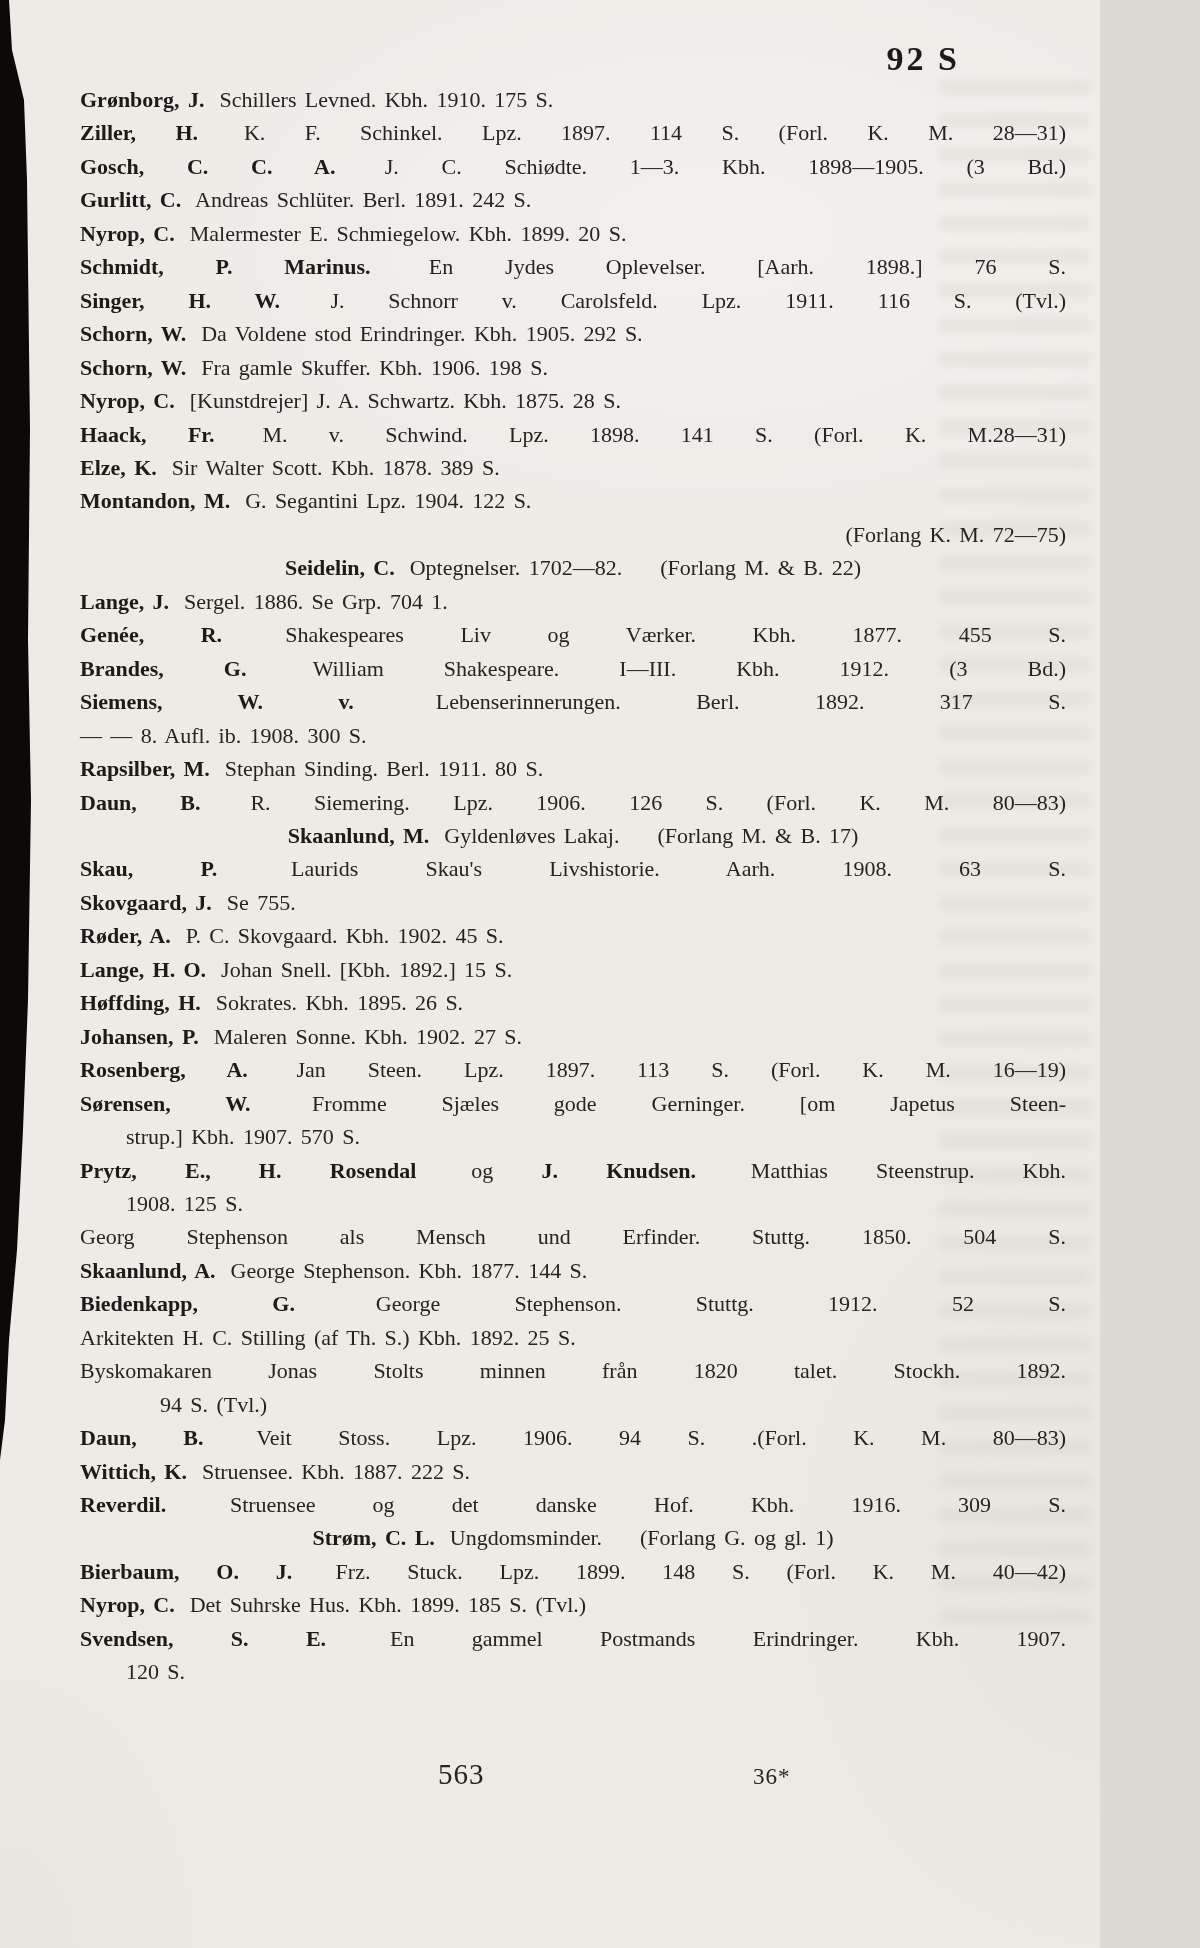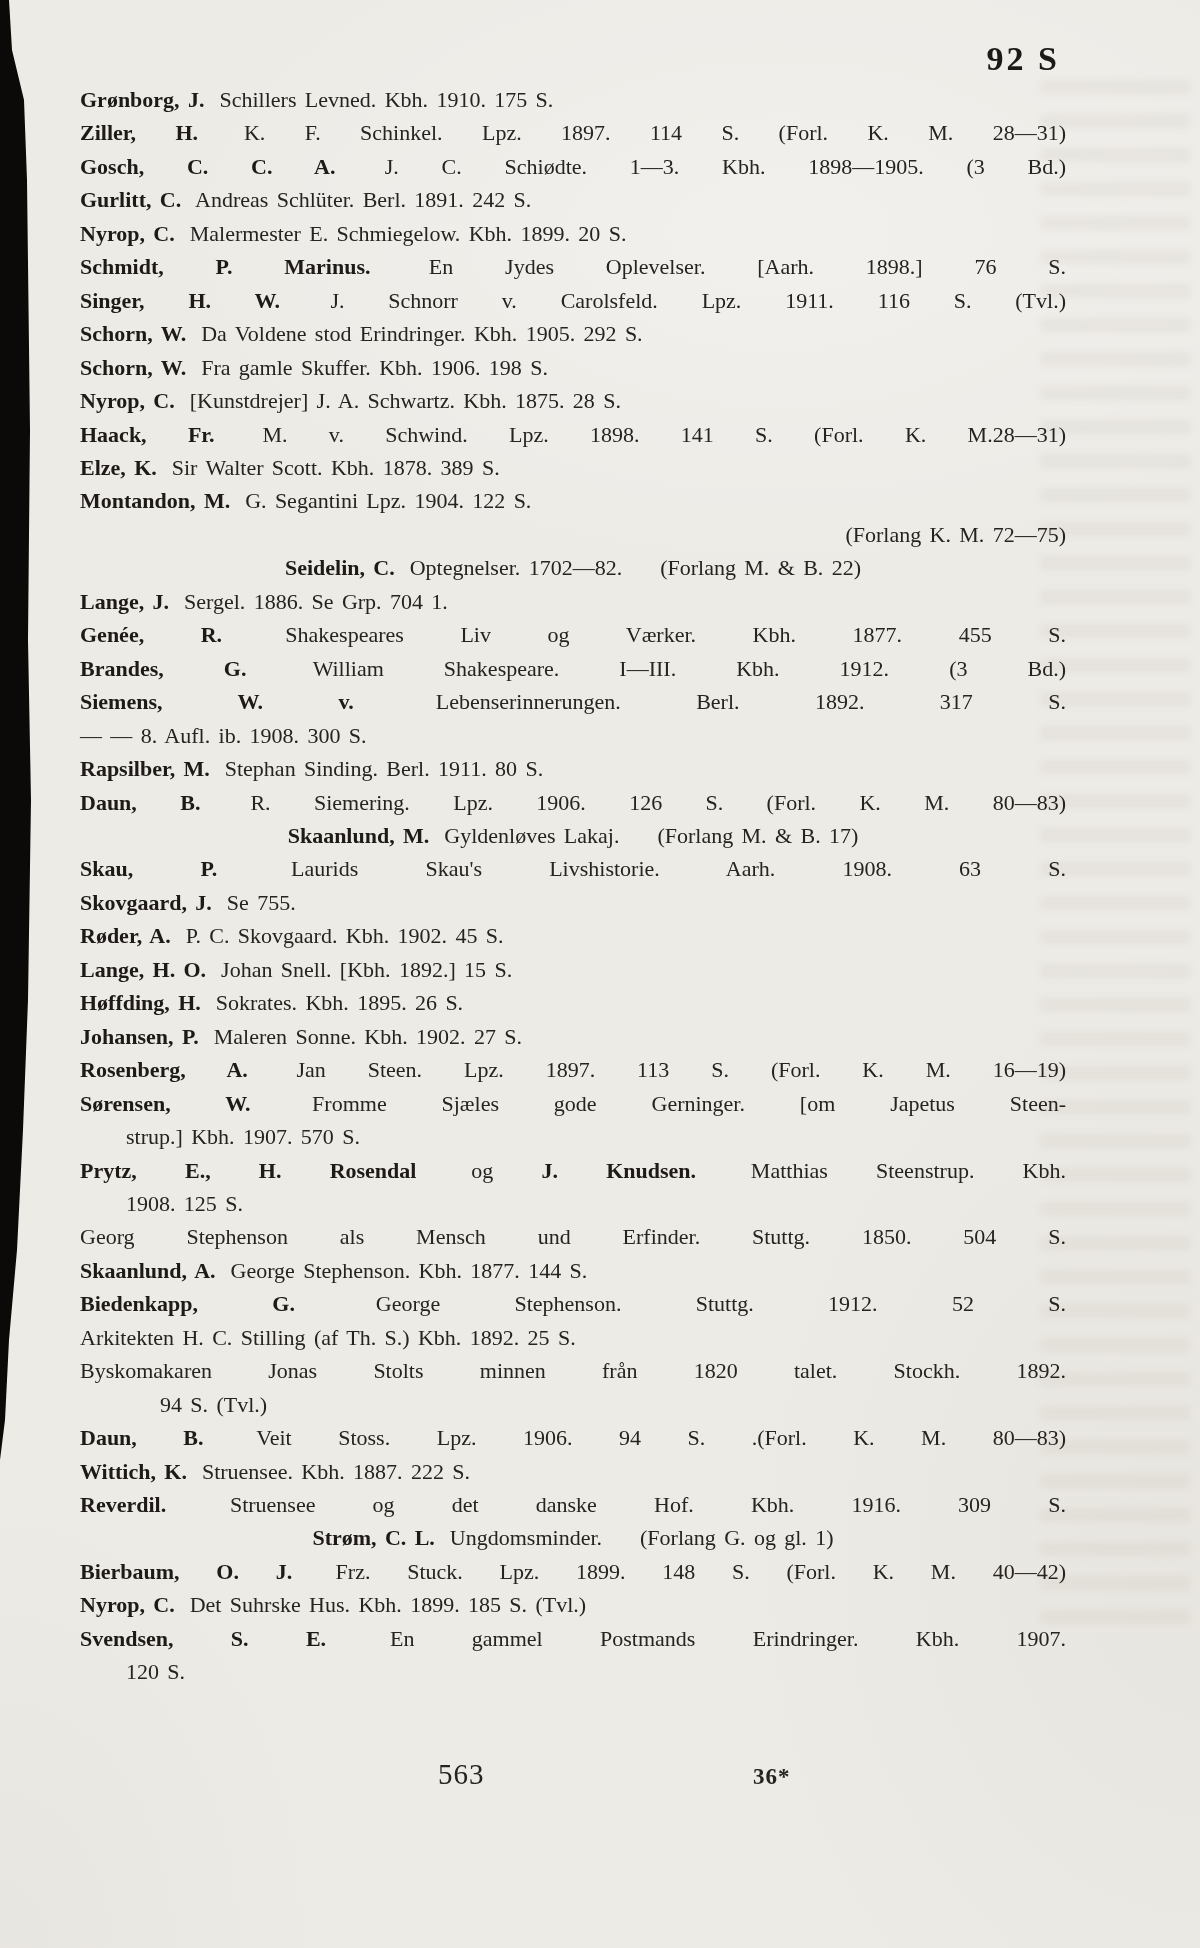--- a/index.html
+++ b/index.html
@@ -1,18 +1,18 @@
 <!DOCTYPE html>
 <html><head>
 <meta charset="utf-8">
 <style>
   html,body{margin:0;padding:0;background:#dcdad5;}
   .page{
     position:relative;
-    width:1200px;height:1948px;
+    width:1100px;height:1948px;
     background:#edebe6;
     background-image:
       radial-gradient(ellipse 900px 500px at 65% 12%, rgba(255,255,255,.28), rgba(255,255,255,0) 70%),
       radial-gradient(ellipse 700px 900px at 100% 80%, rgba(150,140,120,.06), rgba(150,140,120,0) 70%),
       radial-gradient(ellipse 500px 700px at 0% 100%, rgba(150,140,120,.05), rgba(150,140,120,0) 70%);
     overflow:hidden;
     font-family:"Liberation Serif", serif;
     color:#262320;
   }
   
@@ -44,21 +44,21 @@
   .line.cont2{padding-left:80px;}
   .line.flexline{display:flex;justify-content:center;gap:38px;}
   .line.rightonly{text-align:right;}
   .author{font-weight:700;color:#1d1a17;margin-right:.3em;}
   .footer-page{
     position:absolute;top:1758px;left:438px;
     font-size:29px;letter-spacing:1px;
   }
   .footer-sig{
     position:absolute;top:1764px;left:753px;
-    font-size:23px;font-weight:700;letter-spacing:1px;
+    font-size:23px;font-weight:400;letter-spacing:1px;
   }
 </style>
 </head>
 <body>
 
 <div class="page">
   <div class="scan-edge"></div>
   <div class="bleed"></div>
 
   <div class="header-right">92 S</div>

